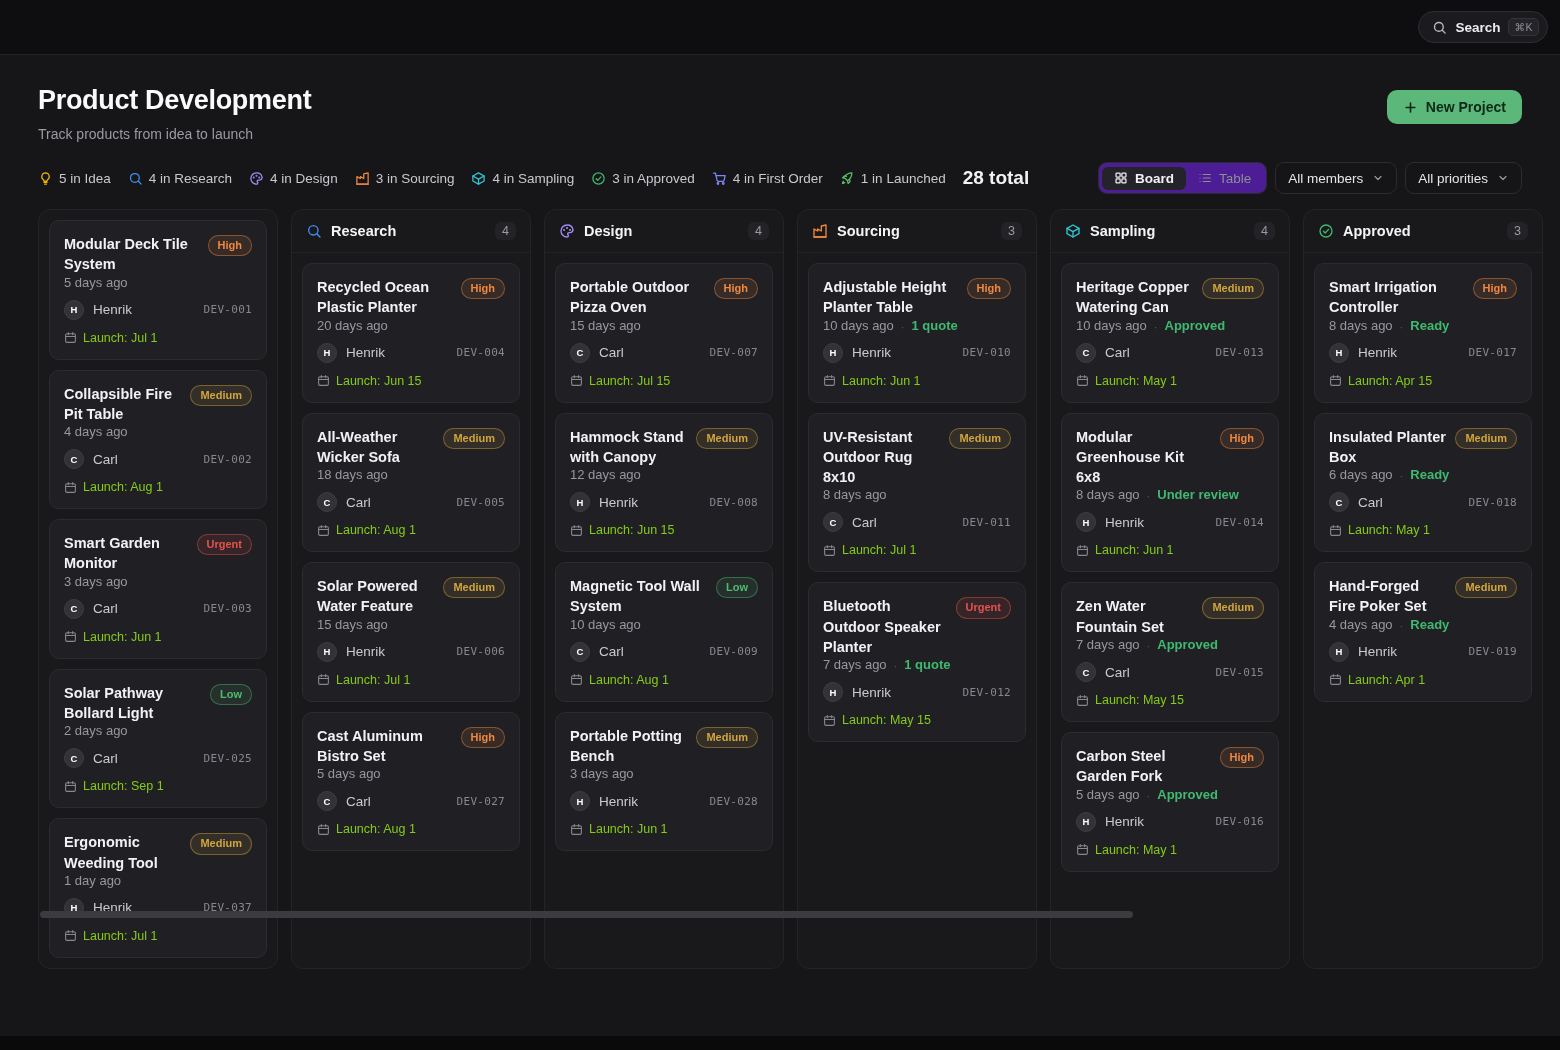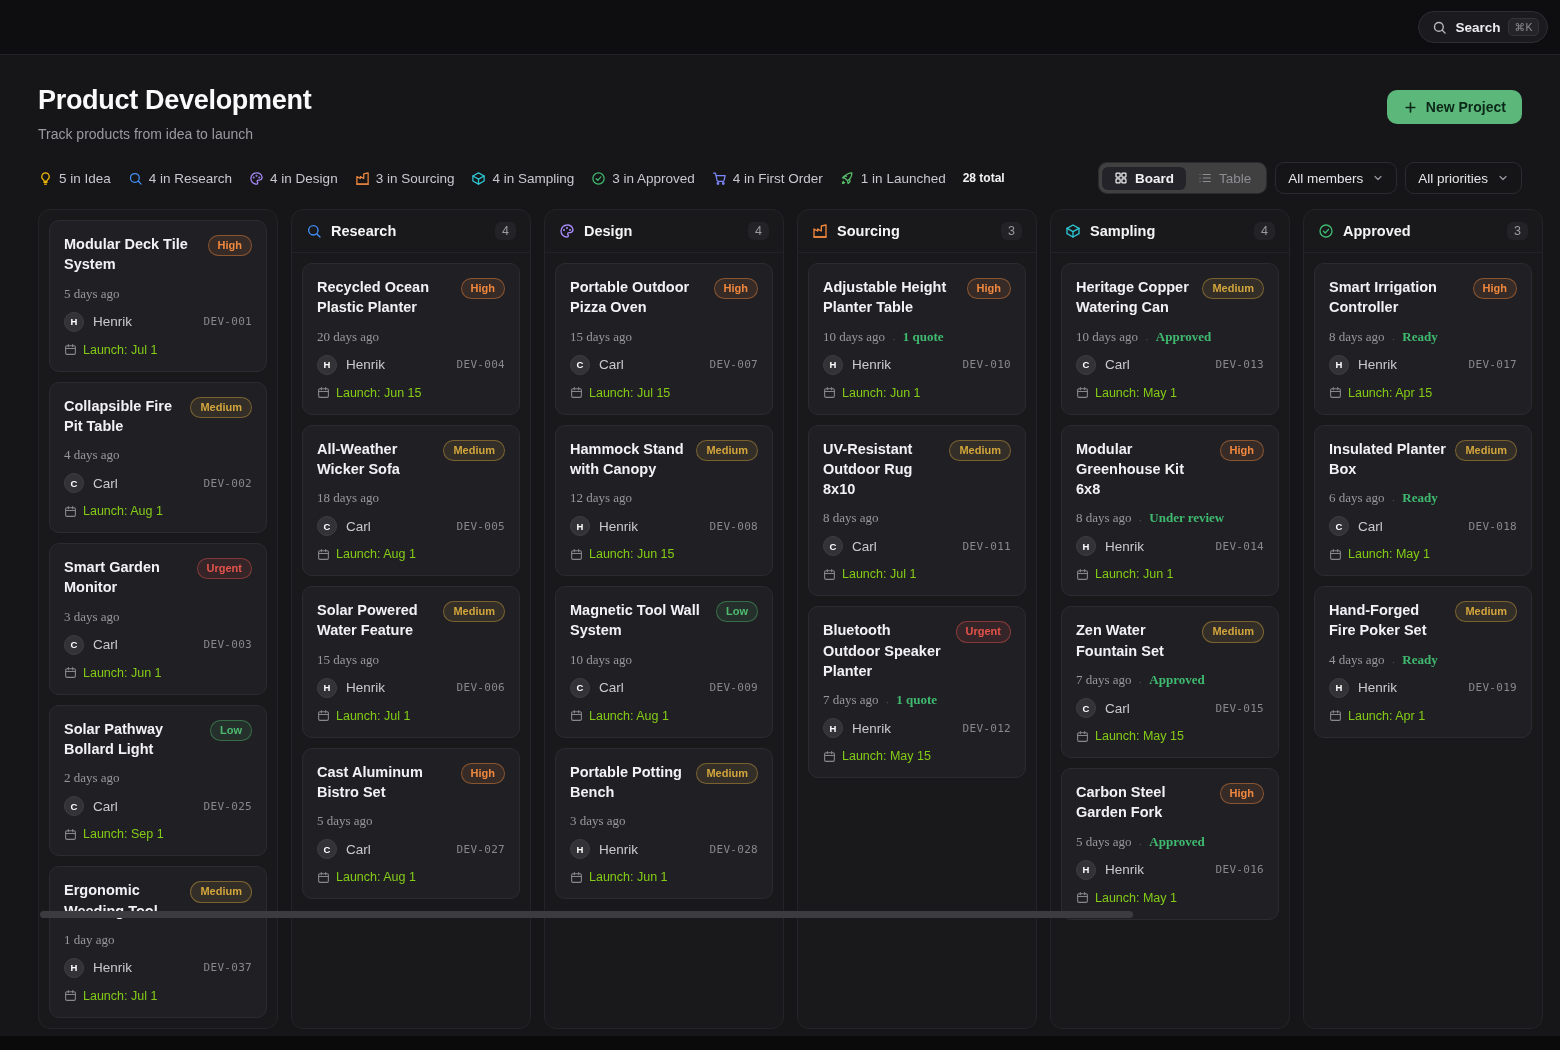--- a/index.html
+++ b/index.html
@@ -40,24 +40,24 @@
     font-family:"Liberation Sans", sans-serif; margin-top:5px;
   }
 
   
   .stats-row {
     margin-top:20px; display:flex; align-items:center; justify-content:space-between;
   }
   .stats { display:flex; align-items:center; gap:17px; flex-wrap:nowrap; }
   .stat { display:flex; align-items:center; gap:6px; white-space:nowrap; }
   .stat-label { font-size:13.5px; color:#c8c8ce; }
-  .stat-total { font-size:12px; font-weight:700; color:#f2f2f4; white-space:nowrap; }
+  .stat-total { font-size:19px; font-weight:700; color:#f2f2f4; white-space:nowrap; }
   .toolbar { display:flex; align-items:center; gap:8px; }
   .seg-group {
-    display:flex; align-items:center; background:#404040; border:1px solid #2b2b30;
+    display:flex; align-items:center; background:#4c1d95; border:1px solid #2b2b30;
     border-radius:9px; padding:3px; height:32px;
   }
   .seg {
     display:flex; align-items:center; gap:7px; padding:4px 12px; border-radius:6px;
     font-size:13.5px; color:#8d8d94; cursor:pointer; border:none; background:transparent;
     font-family:"Liberation Sans", sans-serif;
   }
   .seg.active { background:#232329; color:#f2f2f4; font-weight:600; }
   .dropdown {
     display:flex; align-items:center; gap:9px; height:32px; padding:0 12px;
@@ -86,21 +86,21 @@
   .card {
     background:#202024; border:1px solid #2b2b30; border-radius:10px;
     padding:13px 14px 14px 14px; cursor:pointer;
   }
   .card-top { display:flex; align-items:flex-start; gap:8px; }
   .card-title { font-size:14.5px; font-weight:700; line-height:1.4; color:#f2f2f4; flex:1; }
   .badge {
     flex:0 0 auto; font-size:11px; font-weight:700; border-radius:999px;
     padding:3px 9px; line-height:1.2; margin-top:1px;
   }
-  .card-meta { margin-top:11px; display:flex; align-items:flex-end; gap:7px; font-size:13px;font-family:Liberation Serif, serif; }
+  .card-meta { margin-top:0; display:flex; align-items:flex-end; gap:7px; font-size:13px; }
   .age { color:#97979e; }
   .meta-dot { color:#55555b; font-size:11px; }
   .status { color:#3fb970; font-weight:600; }
   .card-people { margin-top:10px; display:flex; align-items:center; gap:9px; }
   .avatar {
     width:20px; height:20px; border-radius:50%; background:#323237; border:1px solid #3d3d43;
     color:#fff; font-size:9.5px; font-weight:700;
     display:flex; align-items:center; justify-content:center;
   }
   .person { font-size:13.5px; color:#c9c9cf; flex:1; }

